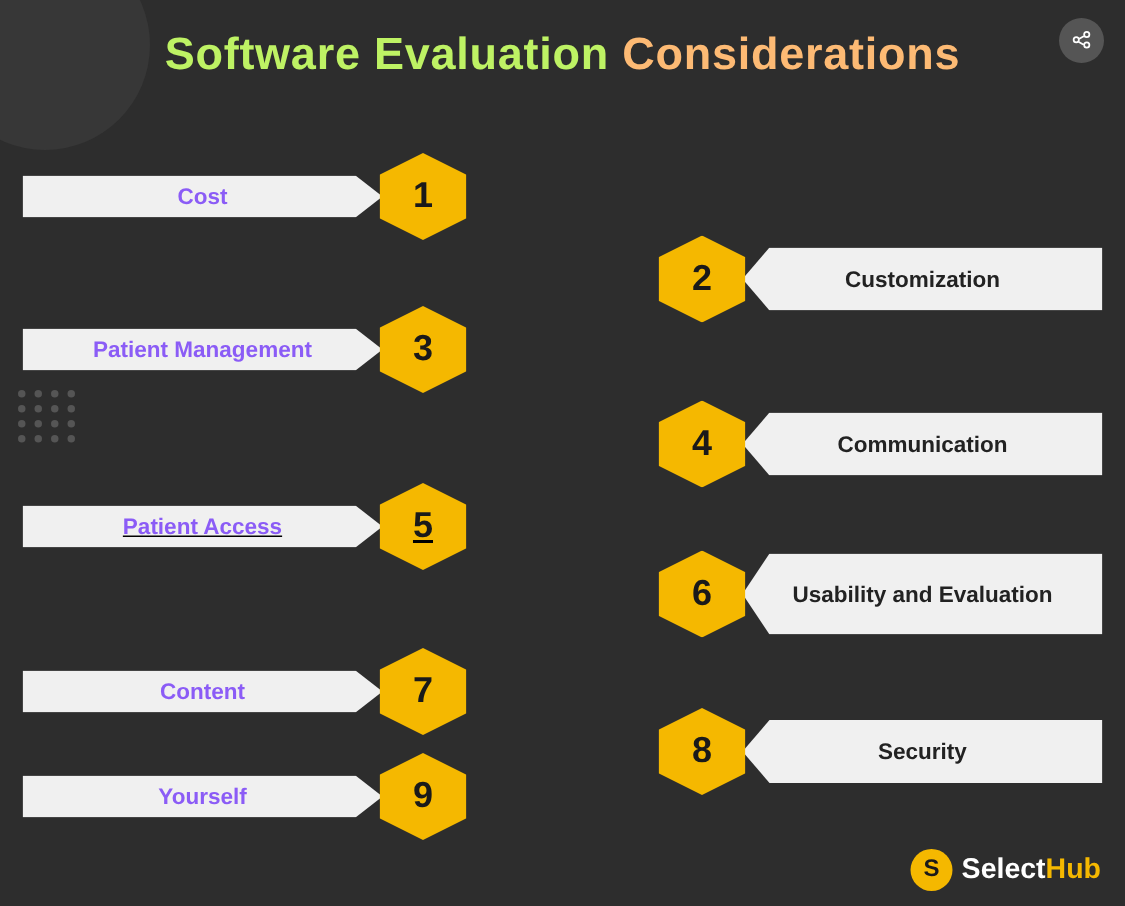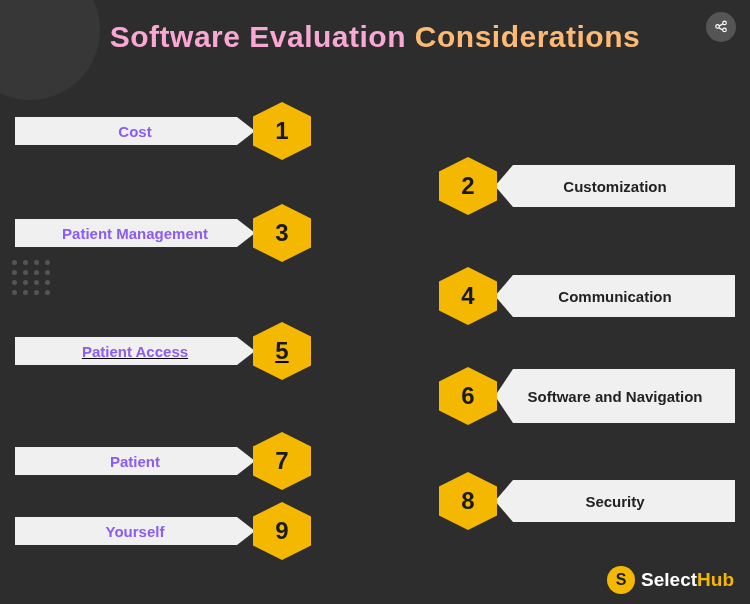--- a/index.html
+++ b/index.html
@@ -62,21 +62,21 @@
     .title {
       font-size: 30px;
       font-weight: 900;
       color: #ffffff;
       margin-bottom: 18px;
       text-align: center;
       letter-spacing: 0.5px;
     }
 
     .title span {
-      color: #f9a8d4;
+      color: #bef264;
     }
 
     
     .share-icon {
       position: absolute;
       top: 12px;
       right: 14px;
       width: 30px;
       height: 30px;
       border-radius: 50%;
@@ -256,25 +256,25 @@
       <div class="pill-right">Communication</div>
     </div>
 
     <div class="left-side" style="top: 250px; text-decoration: underline;">
       <div class="pill-left">Patient Access</div>
       <div class="hex" style="margin-left:-2px;">5</div>
     </div>
 
     <div class="right-side" style="top: 295px;">
       <div class="hex" style="margin-right:-2px;">6</div>
-      <div class="pill-right" style="height:54px;">Software and Navigation</div>
+      <div class="pill-right" style="height:54px;">Usability and Evaluation</div>
     </div>
 
     <div class="left-side" style="top: 360px;">
-      <div class="pill-left">Patient</div>
+      <div class="pill-left">Content</div>
       <div class="hex" style="margin-left:-2px;">7</div>
     </div>
 
     <div class="right-side" style="top: 400px;">
       <div class="hex" style="margin-right:-2px;">8</div>
       <div class="pill-right">Security</div>
     </div>
 
     <div class="left-side" style="top: 430px;">
       <div class="pill-left">Yourself</div>

